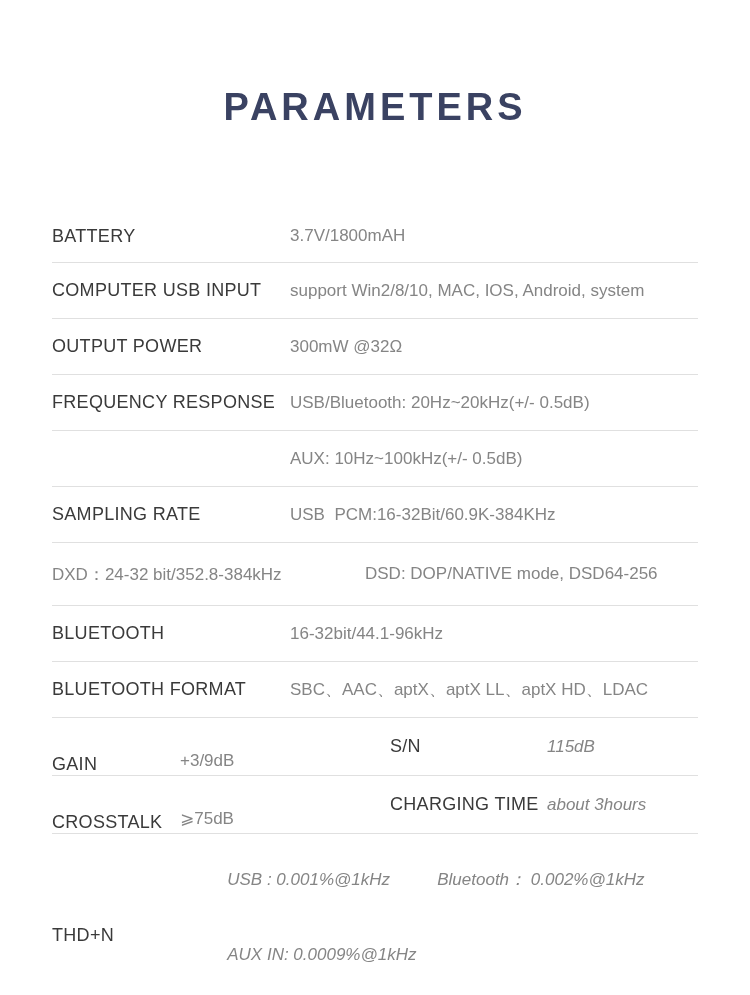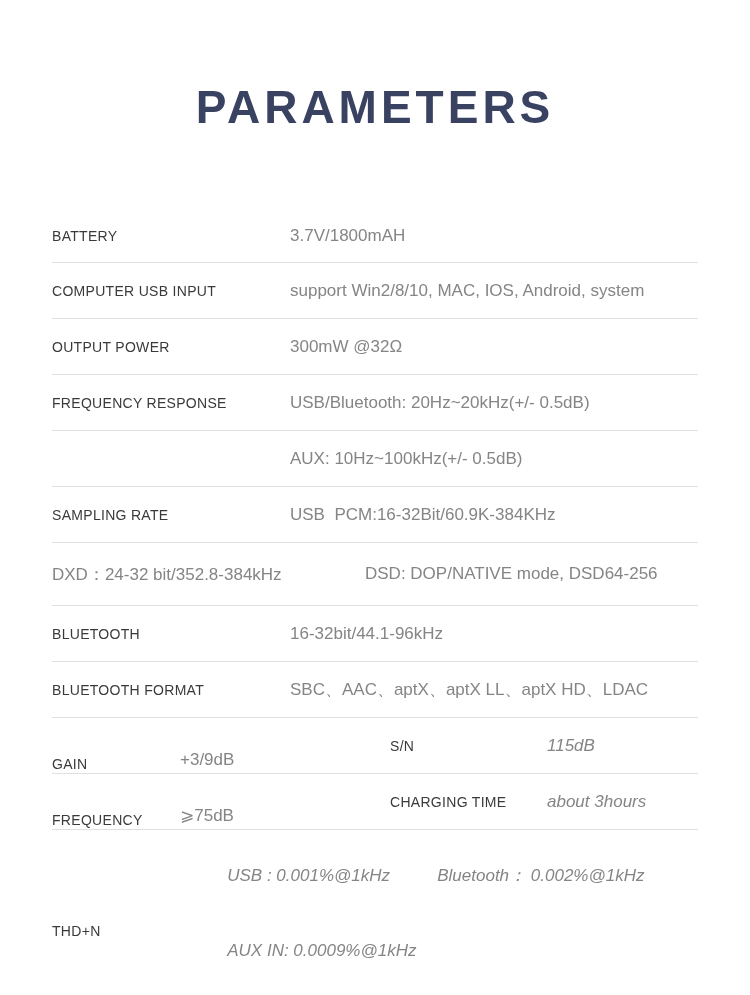--- a/index.html
+++ b/index.html
@@ -10,21 +10,21 @@
     margin: 0 auto;
     background: #ffffff;
     font-family: "Liberation Sans", "DejaVu Sans", sans-serif;
     box-sizing: border-box;
     overflow: hidden;
   }
   .title {
     margin: 0;
     padding-top: 87px;
     text-align: center;
-    font-size: 46px;
+    font-size: 38px;
     line-height: 40px;
     font-weight: bold;
     letter-spacing: 4px;
     color: #3a4262;
   }
   .spec-table {
     margin: 83px 52px 0 52px;
   }
   .row {
     display: flex;
@@ -32,21 +32,21 @@
     min-height: 56px;
     border-bottom: 1px solid #e0e0e0;
     font-size: 17px;
     color: #858585;
     box-sizing: border-box;
   }
   .row-first  { min-height: 53px; }
   .row-dxd    { min-height: 63px; }
   .row-thdn   { min-height: 69px; padding: 8px 0; }
   .label {
-    font-size: 14px;
+    font-size: 18px;
     color: #3a3a3a;
     letter-spacing: 0.3px;
     flex-shrink: 0;
   }
   .c-lbl   { width: 238px; }
   .c-lbl1  { width: 128px; margin-top: 36px; }
   .c-val1  { width: 210px; white-space: pre-wrap; margin-top: 28px; }
   .c-lbl2  { width: 157px; }
   .c-val2  { flex: 1; white-space: pre-wrap; font-style: italic; }
   .value   { flex: 1; white-space: pre-wrap; line-height: 24px; }
@@ -111,21 +111,21 @@
     </div>
 
     <div class="row">
       <div class="label c-lbl1">GAIN</div>
       <div class="c-val1">+3/9dB</div>
       <div class="label c-lbl2">S/N</div>
       <div class="c-val2">115dB</div>
     </div>
 
     <div class="row">
-      <div class="label c-lbl1">FREQUENCY</div>
+      <div class="label c-lbl1">CROSSTALK</div>
       <div class="c-val1">⩾75dB</div>
       <div class="label c-lbl2">CHARGING TIME</div>
       <div class="c-val2">about 3hours</div>
     </div>
 
     <div class="row row-thdn">
       <div class="label c-lbl1">THD+N</div>
       <div class="thdn-values">
         <div class="thdn-line">
           <span class="thdn-usb">USB : 0.001%@1kHz</span><span>Bluetooth： 0.002%@1kHz</span>

